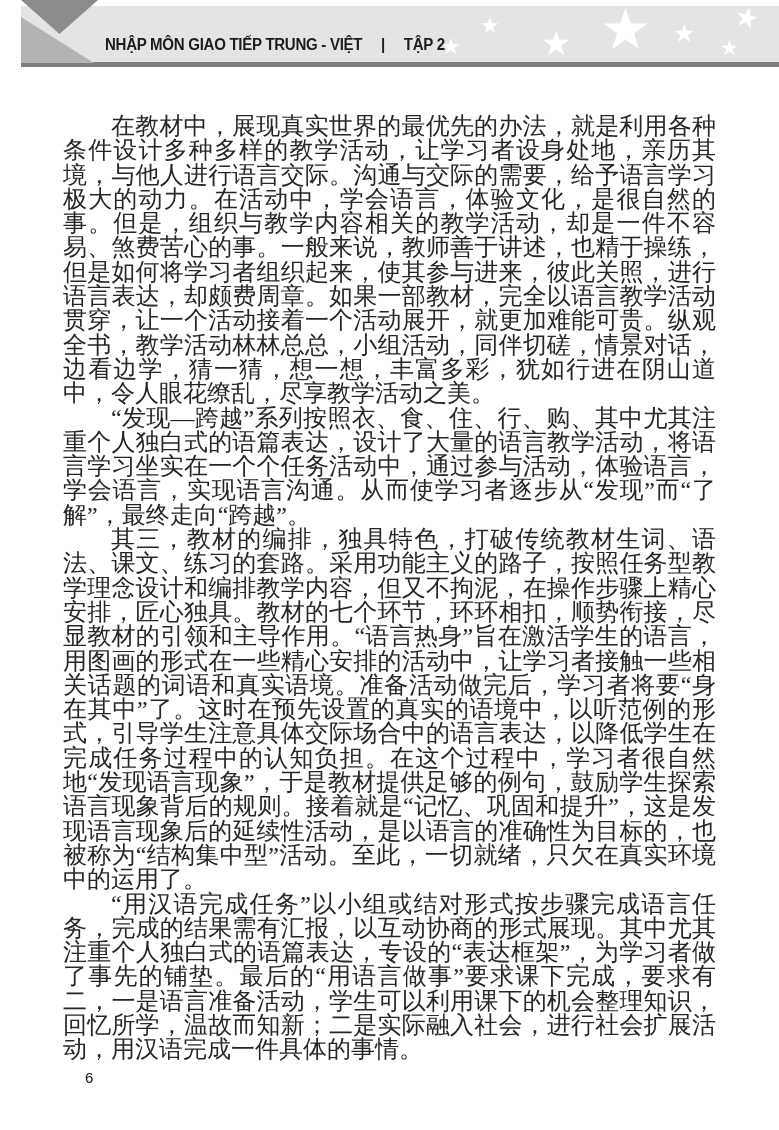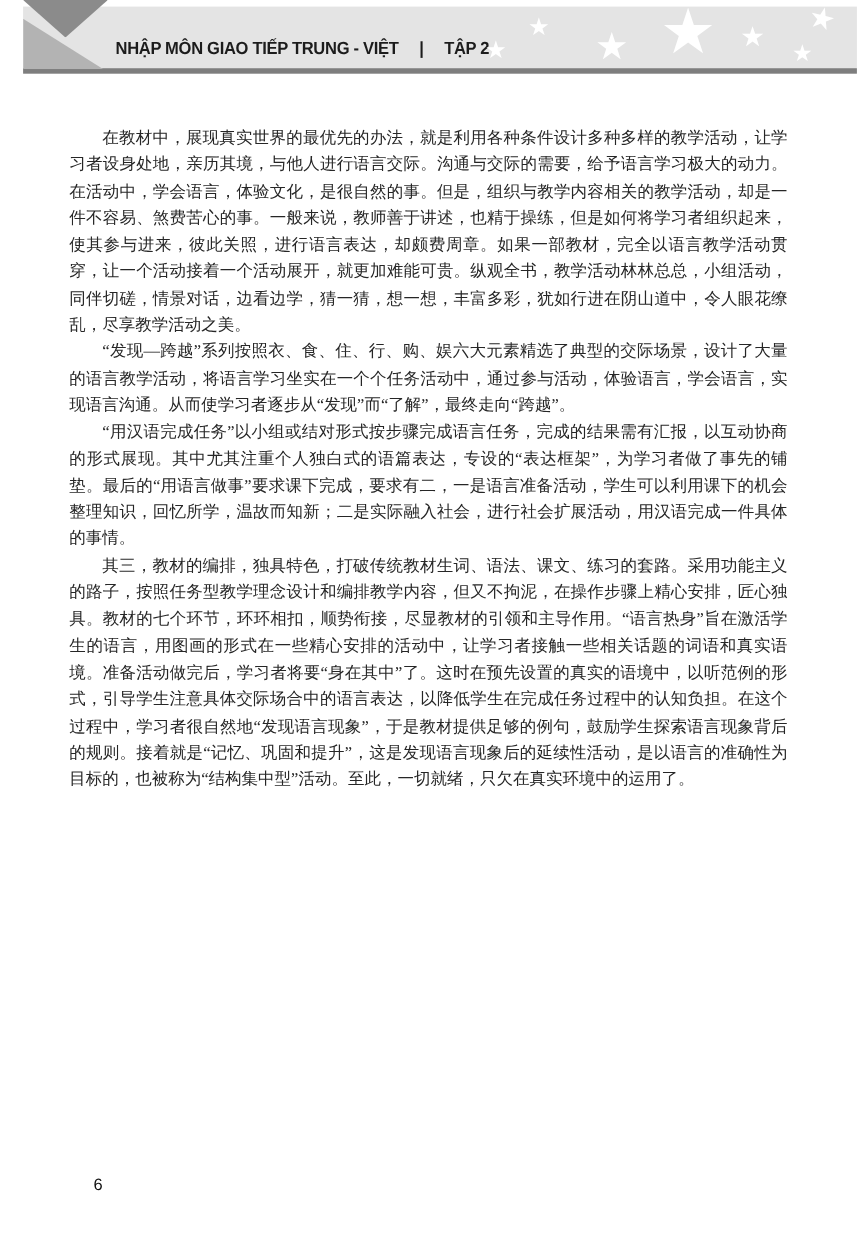--- a/index.html
+++ b/index.html
@@ -52,21 +52,21 @@
   .star.s2 { left: 50px; top: 15px; font-size: 22px; }
   .star.s3 { left: 111px; top: 26px; font-size: 34px; }
   .star.s4 { left: 170px; top: 1px;  font-size: 57px; }
   .star.s5 { left: 243px; top: 21px; font-size: 25px; }
   .star.s6 { left: 290px; top: 38px; font-size: 21px; }
   .star.s7 { left: 305px; top: 4px;  font-size: 27px; transform: rotate(14deg); }
 
   
   .body-text {
     position: absolute; left: 63px; top: 114px; width: 653px;
-    font-size: 15px; line-height: 24.3px; color: #262626;
+    font-size: 24px; line-height: 24.3px; color: #262626;
     text-align: justify;
   }
   .body-text p { margin: 0; text-indent: 2em; }
 
   
   .page-number {
     position: absolute; left: 85px; top: 1069px;
     font-family: "Liberation Sans", sans-serif;
     font-size: 15px; color: #111111;
   }
@@ -94,20 +94,20 @@
       <span class="star s3">★</span>
       <span class="star s4">★</span>
       <span class="star s5">★</span>
       <span class="star s6">★</span>
       <span class="star s7">★</span>
     </div>
   </header>
 
   <main class="body-text">
     <p>在教材中，展现真实世界的最优先的办法，就是利用各种条件设计多种多样的教学活动，让学习者设身处地，亲历其境，与他人进行语言交际。沟通与交际的需要，给予语言学习极大的动力。在活动中，学会语言，体验文化，是很自然的事。但是，组织与教学内容相关的教学活动，却是一件不容易、煞费苦心的事。一般来说，教师善于讲述，也精于操练，但是如何将学习者组织起来，使其参与进来，彼此关照，进行语言表达，却颇费周章。如果一部教材，完全以语言教学活动贯穿，让一个活动接着一个活动展开，就更加难能可贵。纵观全书，教学活动林林总总，小组活动，同伴切磋，情景对话，边看边学，猜一猜，想一想，丰富多彩，犹如行进在阴山道中，令人眼花缭乱，尽享教学活动之美。</p>
-    <p>“发现—跨越”系列按照衣、食、住、行、购、娱六大元素精选了典型的交际场景，设计了大量的语言教学活动，将语言学习坐实在一个个任务活动中，通过参与活动，体验语言，学会语言，实现语言沟通。从而使学习者逐步从“发现”而“了解”，最终走向“跨越”。</p>
+    <p>“发现—跨越”系列按照衣、食、住、行、购、其中尤其注重个人独白式的语篇表达，设计了大量的语言教学活动，将语言学习坐实在一个个任务活动中，通过参与活动，体验语言，学会语言，实现语言沟通。从而使学习者逐步从“发现”而“了解”，最终走向“跨越”。</p>
+    <p>其三，教材的编排，独具特色，打破传统教材生词、语法、课文、练习的套路。采用功能主义的路子，按照任务型教学理念设计和编排教学内容，但又不拘泥，在操作步骤上精心安排，匠心独具。教材的七个环节，环环相扣，顺势衔接，尽显教材的引领和主导作用。“语言热身”旨在激活学生的语言，用图画的形式在一些精心安排的活动中，让学习者接触一些相关话题的词语和真实语境。准备活动做完后，学习者将要“身在其中”了。这时在预先设置的真实的语境中，以听范例的形式，引导学生注意具体交际场合中的语言表达，以降低学生在完成任务过程中的认知负担。在这个过程中，学习者很自然地“发现语言现象”，于是教材提供足够的例句，鼓励学生探索语言现象背后的规则。接着就是“记忆、巩固和提升”，这是发现语言现象后的延续性活动，是以语言的准确性为目标的，也被称为“结构集中型”活动。至此，一切就绪，只欠在真实环境中的运用了。</p>
     <p>“用汉语完成任务”以小组或结对形式按步骤完成语言任务，完成的结果需有汇报，以互动协商的形式展现。其中尤其注重个人独白式的语篇表达，专设的“表达框架”，为学习者做了事先的铺垫。最后的“用语言做事”要求课下完成，要求有二，一是语言准备活动，学生可以利用课下的机会整理知识，回忆所学，温故而知新；二是实际融入社会，进行社会扩展活动，用汉语完成一件具体的事情。</p>
-    <p>其三，教材的编排，独具特色，打破传统教材生词、语法、课文、练习的套路。采用功能主义的路子，按照任务型教学理念设计和编排教学内容，但又不拘泥，在操作步骤上精心安排，匠心独具。教材的七个环节，环环相扣，顺势衔接，尽显教材的引领和主导作用。“语言热身”旨在激活学生的语言，用图画的形式在一些精心安排的活动中，让学习者接触一些相关话题的词语和真实语境。准备活动做完后，学习者将要“身在其中”了。这时在预先设置的真实的语境中，以听范例的形式，引导学生注意具体交际场合中的语言表达，以降低学生在完成任务过程中的认知负担。在这个过程中，学习者很自然地“发现语言现象”，于是教材提供足够的例句，鼓励学生探索语言现象背后的规则。接着就是“记忆、巩固和提升”，这是发现语言现象后的延续性活动，是以语言的准确性为目标的，也被称为“结构集中型”活动。至此，一切就绪，只欠在真实环境中的运用了。</p>
   </main>
 
   <div class="page-number">6</div>
 
 </div>
 
 </body></html>

